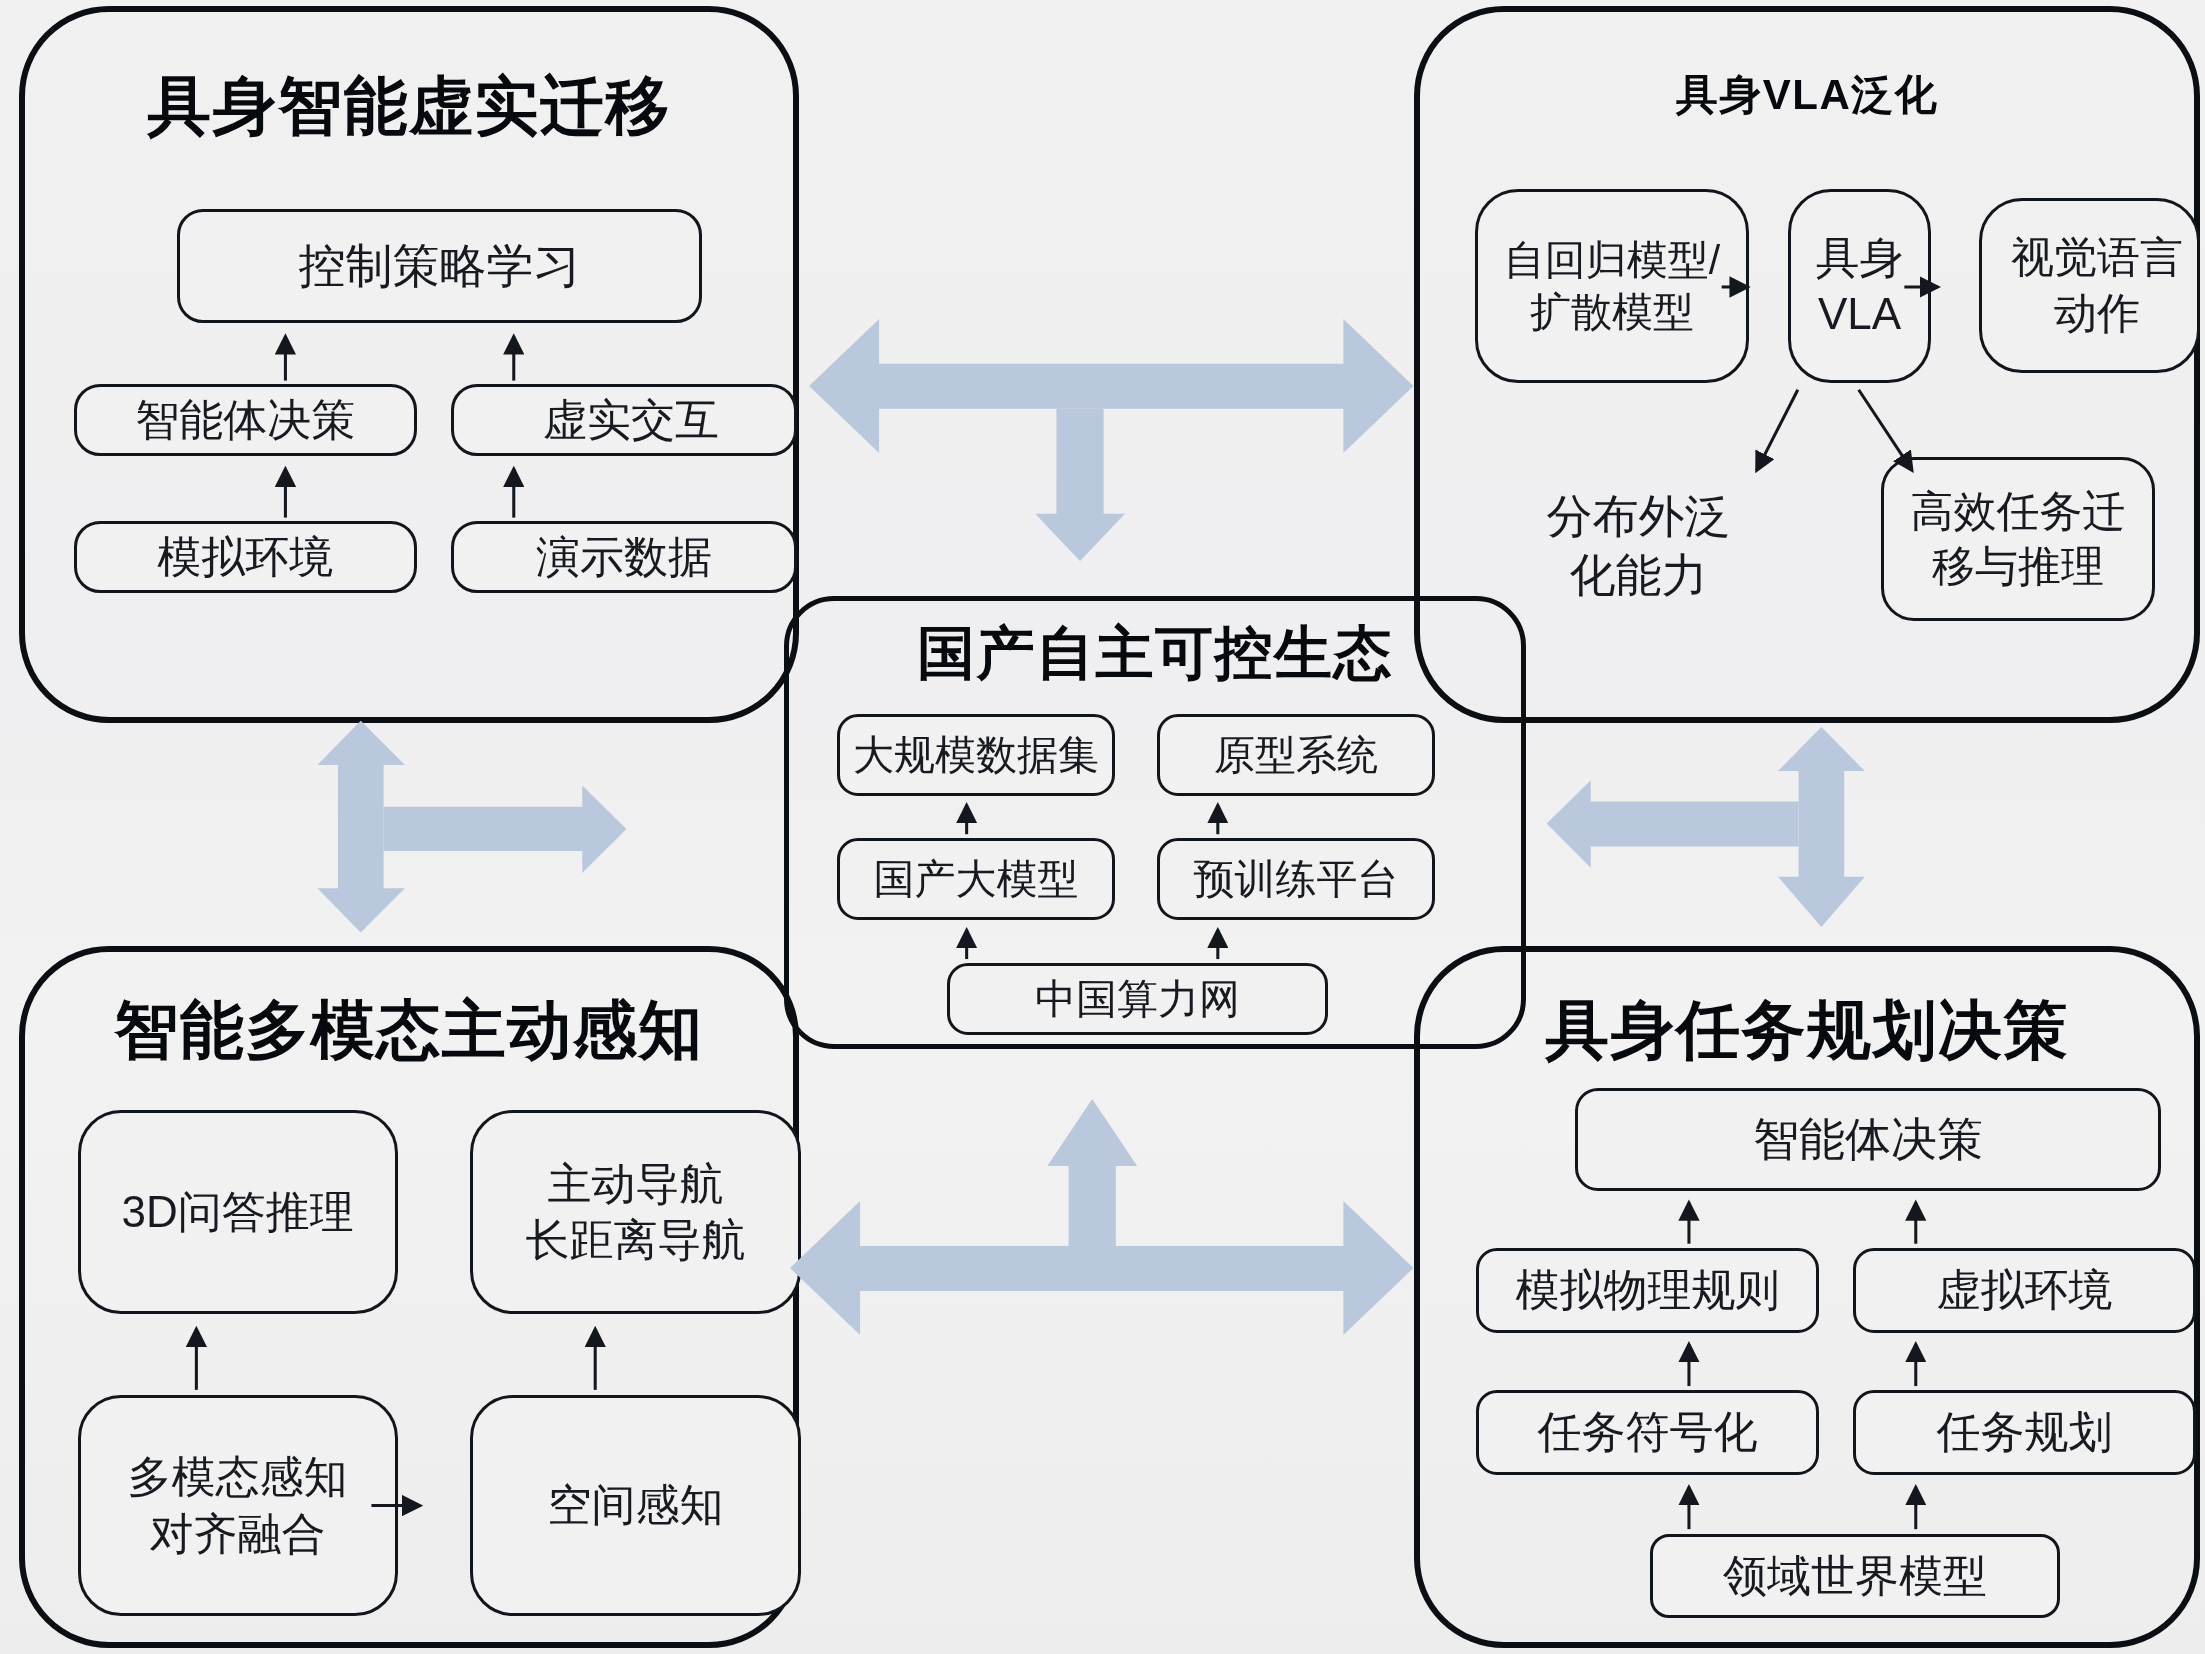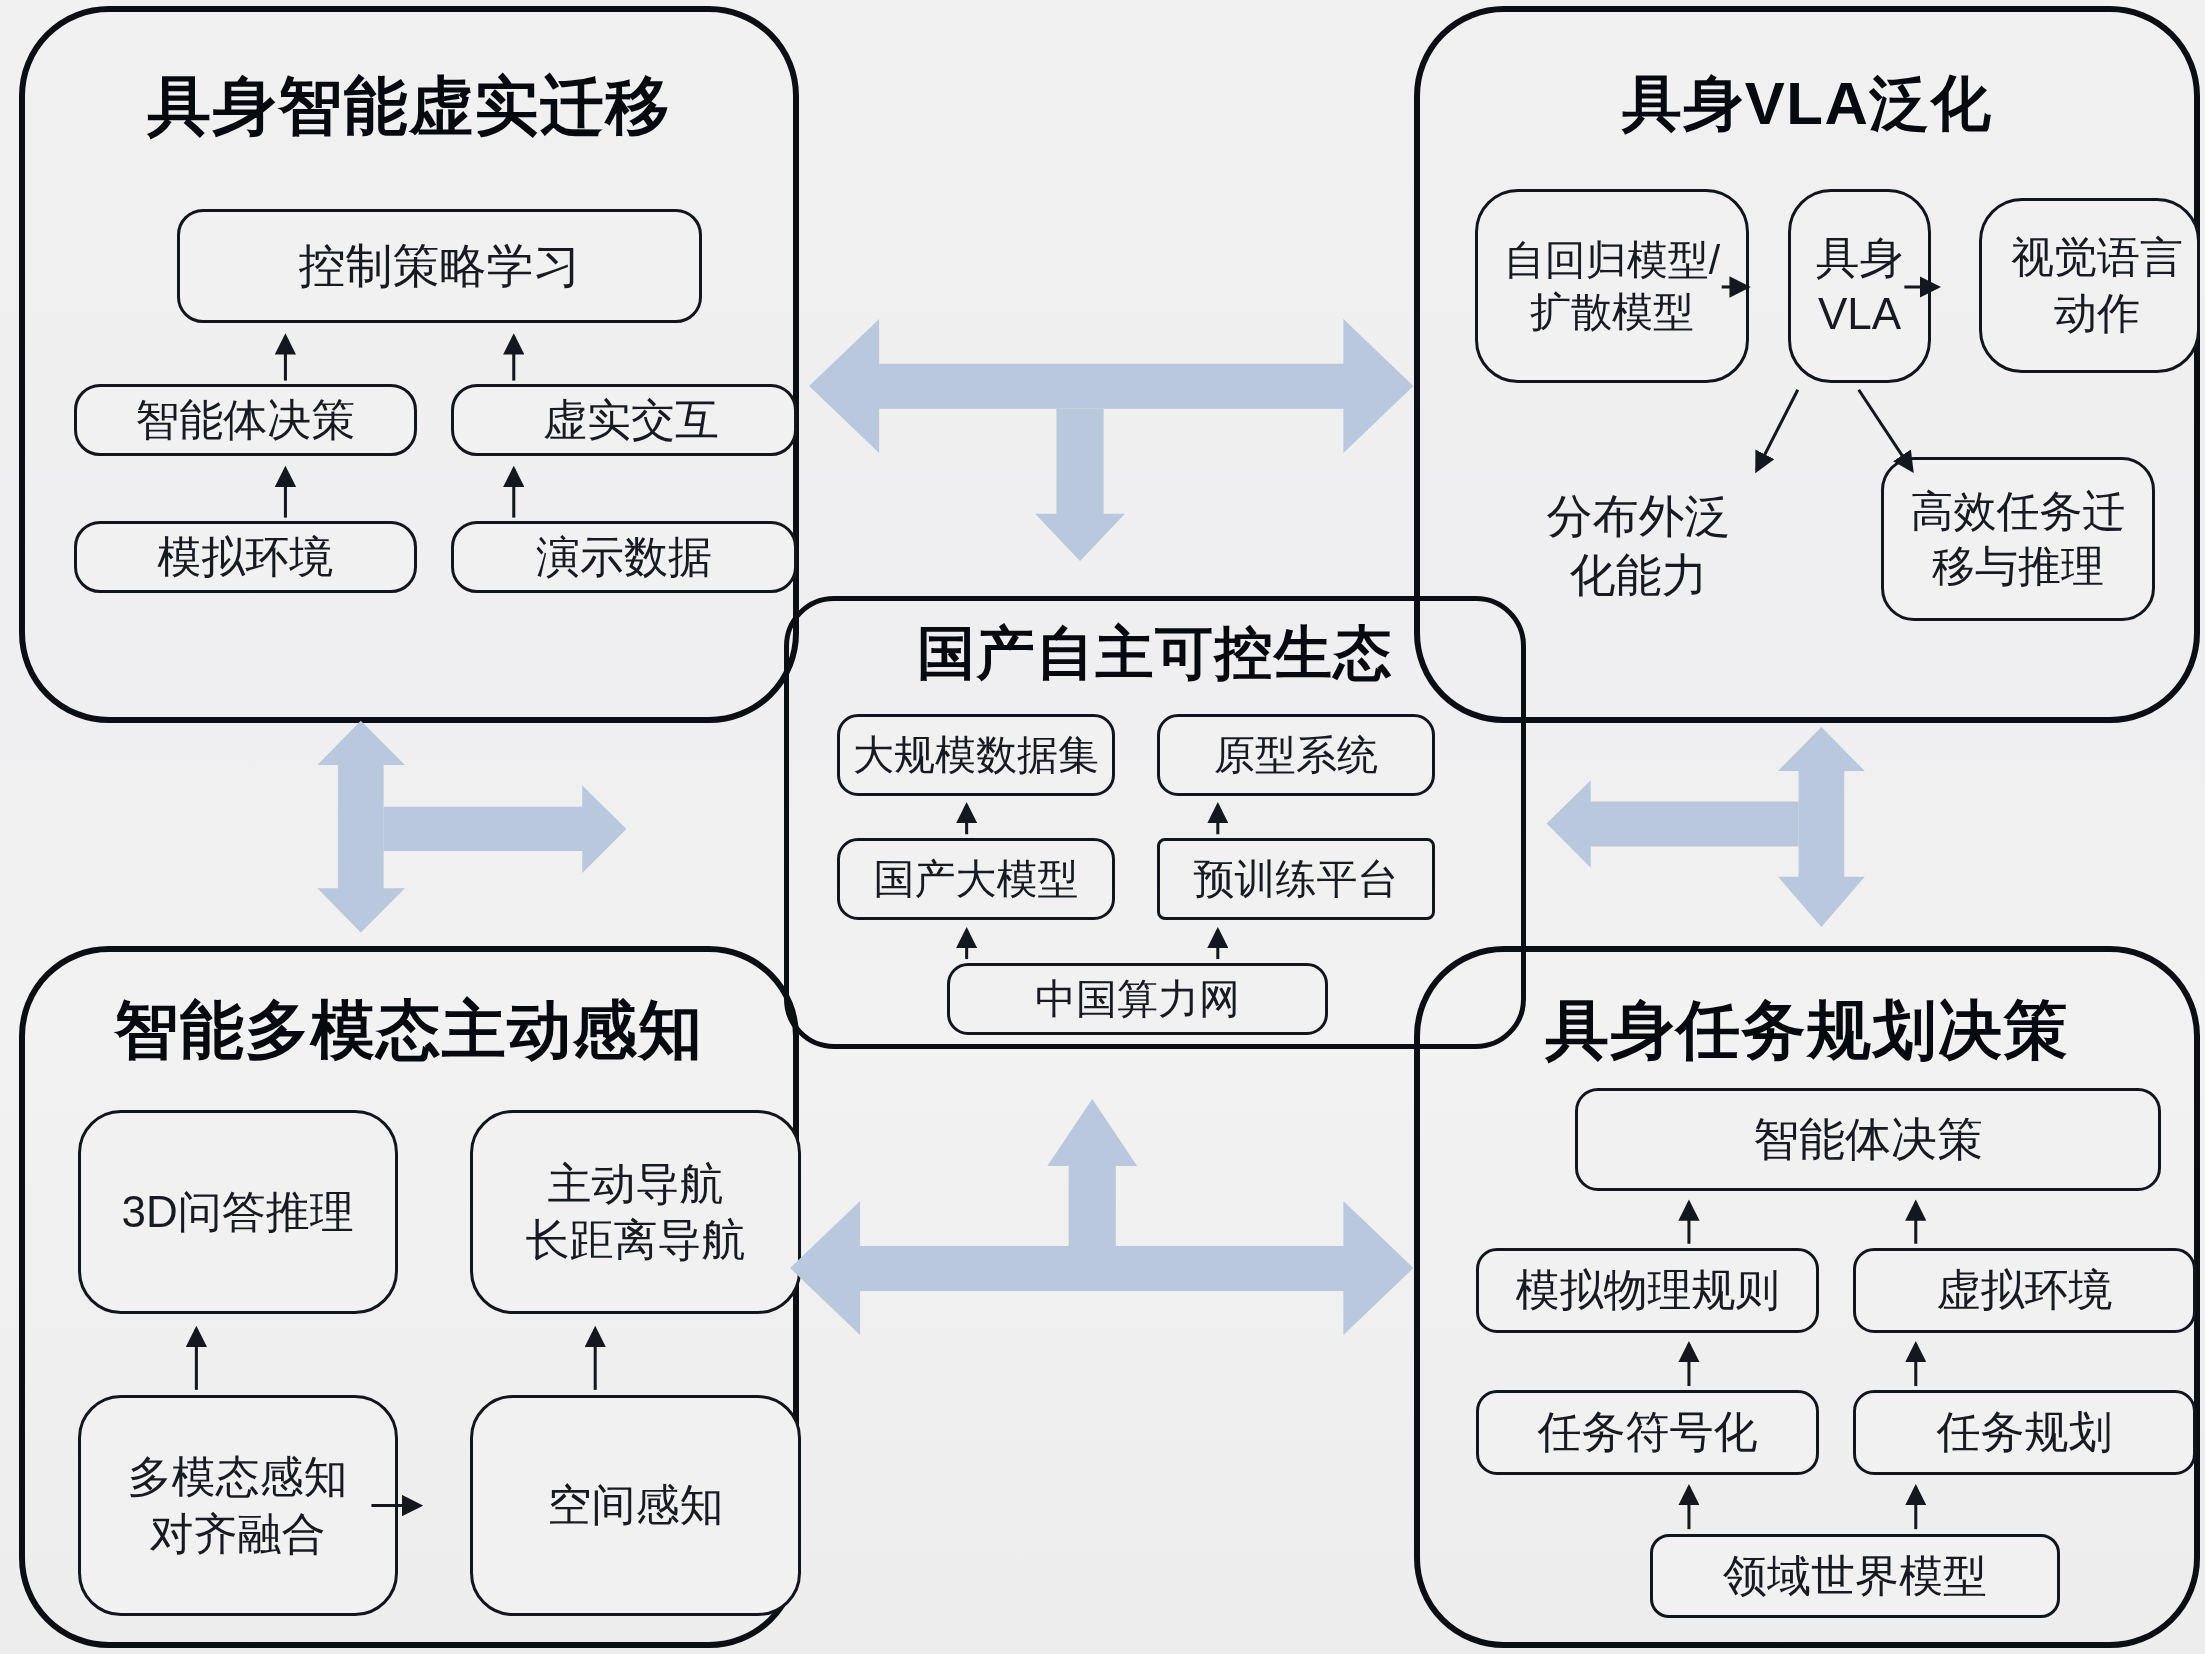--- a/index.html
+++ b/index.html
@@ -68,39 +68,39 @@
   <div class="panel" style="left:19px;top:6px;width:780px;height:717px;">
     <div class="panel-title" style="top:62px;font-size:64px;">具身智能虚实迁移</div>
     <div class="box" style="left:120px;top:197px;width:525px;height:114px;font-size:47px;">控制策略学习</div>
     <div class="box" style="left:16.7px;top:372px;width:343px;height:72px;font-size:44px;">智能体决策</div>
     <div class="box" style="left:394px;top:372px;width:346px;height:72px;font-size:44px;padding-left:14px;">虚实交互</div>
     <div class="box" style="left:16.7px;top:509px;width:343px;height:72px;font-size:44px;">模拟环境</div>
     <div class="box" style="left:394px;top:509px;width:346px;height:72px;font-size:44px;">演示数据</div>
   </div>
 
   <div class="panel" style="left:1414px;top:6px;width:786px;height:717px;">
-    <div class="panel-title" style="top:62px;font-size:60px;">具身VLA泛化</div>
+    <div class="panel-title" style="top:62px;font-size:42px;">具身VLA泛化</div>
     <div class="box round" style="left:23px;top:177px;width:274px;height:194px;font-size:41px;">自回归模型/
 扩散模型</div>
     <div class="box round" style="left:336px;top:177px;width:143px;height:194px;font-size:44px;">具身
 VLA</div>
     <div class="box round" style="left:527px;top:186px;width:221px;height:175px;font-size:43px;padding-left:15px;">视觉语言
 动作</div>
     <div class="plain-label" style="left:89px;top:475px;width:259px;font-size:46px;">分布外泛
 化能力</div>
     <div class="box" style="left:429px;top:445px;width:274px;height:164px;font-size:43px;border-radius:33px;">高效任务迁
 移与推理</div>
   </div>
 
   <div class="panel center" style="left:784px;top:596px;width:742px;height:453px;">
     <div class="panel-title" style="top:23px;font-size:58px;">国产自主可控生态</div>
     <div class="box" style="left:16px;top:113px;width:278px;height:82px;font-size:41px;border-radius:21px;">大规模数据集</div>
     <div class="box" style="left:336px;top:113px;width:278px;height:82px;font-size:41px;border-radius:21px;">原型系统</div>
     <div class="box" style="left:16px;top:237px;width:278px;height:82px;font-size:41px;border-radius:21px;">国产大模型</div>
-    <div class="box" style="left:336px;top:237px;width:278px;height:82px;font-size:41px;border-radius:8px;">预训练平台</div>
+    <div class="box" style="left:336px;top:237px;width:278px;height:82px;font-size:41px;border-radius:21px;">预训练平台</div>
     <div class="box" style="left:126px;top:362px;width:381px;height:72px;font-size:41px;border-radius:21px;">中国算力网</div>
   </div>
 
   <div class="panel" style="left:19px;top:946px;width:780px;height:702px;">
     <div class="panel-title" style="top:46px;font-size:64px;">智能多模态主动感知</div>
     <div class="box round" style="left:20.6px;top:158px;width:320px;height:204px;font-size:44px;">3D问答推理</div>
     <div class="box round" style="left:413px;top:158px;width:331px;height:204px;font-size:44px;">主动导航
 长距离导航</div>
     <div class="box round" style="left:20.6px;top:443px;width:320px;height:221px;font-size:44px;">多模态感知
 对齐融合</div>

